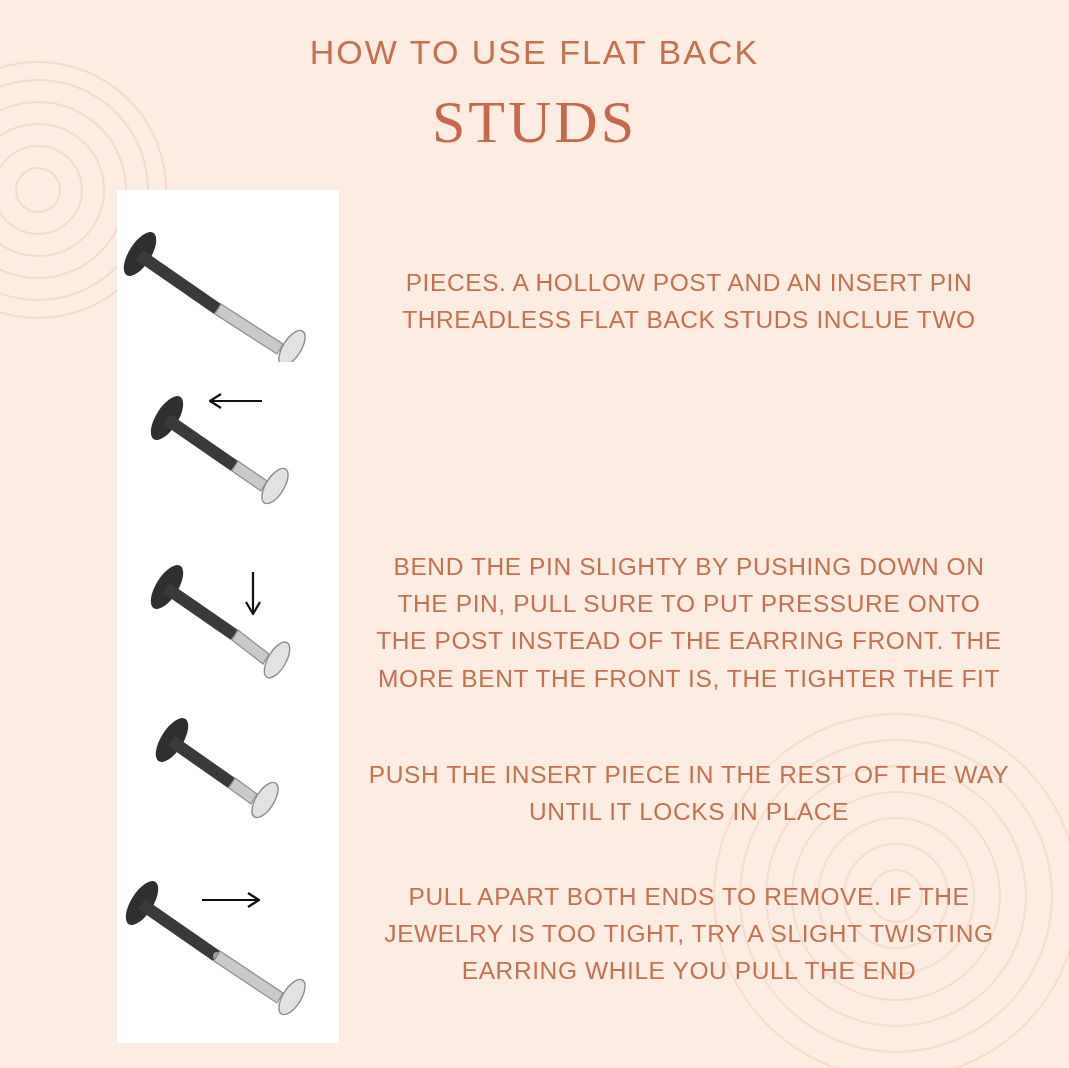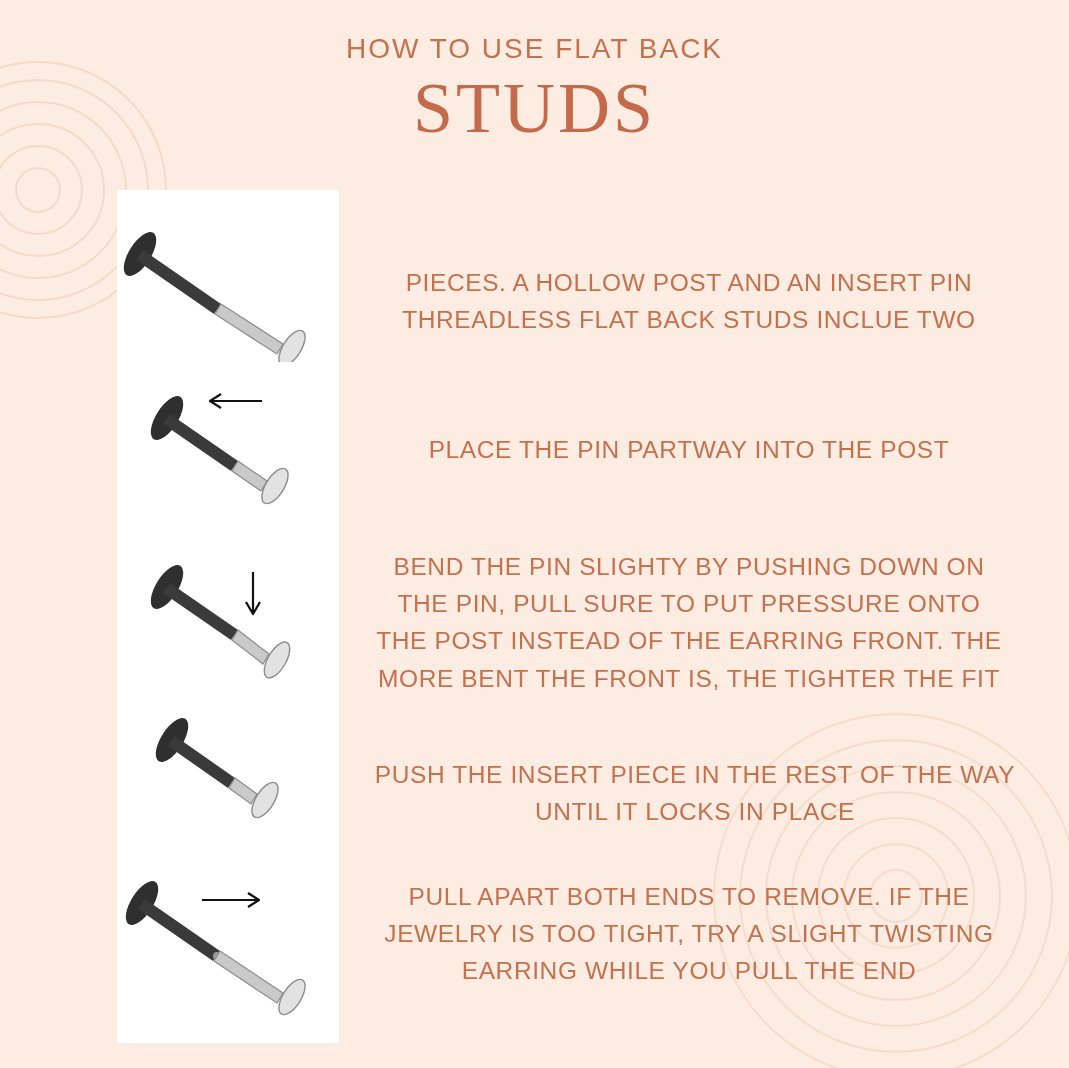--- a/index.html
+++ b/index.html
@@ -34,31 +34,31 @@
 
   
   .header {
     position: absolute;
     top: 34px;
     left: 0;
     width: 1069px;
     text-align: center;
   }
   .kicker {
-    font-size: 28px;
+    font-size: 34px;
     letter-spacing: 2.0px;
     color: #c4714f;
     font-weight: 400;
     line-height: 1.1;
     white-space: nowrap;
   }
   .bigtitle {
-    margin-top: 6px;
+    margin-top: 20px;
     font-family: "Liberation Serif", serif;
-    font-size: 72px;
+    font-size: 60px;
     letter-spacing: 3px;
     color: #c4694a;
     font-weight: 400;
     line-height: 1.05;
   }
 
   
   .panel {
     position: absolute;
     left: 117px;
@@ -196,32 +196,29 @@
 
   </div>
 
   <div class="steps">
 
     <div class="step" style="top:74px;">
       <p>PIECES. A HOLLOW POST AND AN INSERT PIN</p>
       <p>THREADLESS FLAT BACK STUDS INCLUE TWO</p>
     </div>
 
-    <div class="step" style="top:241px;">
-      <p>PLACE THE PIN PARTWAY INTO THE POST</p>
-    </div>
 
     <div class="step" style="top:358px;">
       <p>BEND THE PIN SLIGHTY BY PUSHING DOWN ON</p>
       <p>THE PIN, PULL SURE TO PUT PRESSURE ONTO</p>
       <p>THE POST INSTEAD OF THE EARRING FRONT. THE</p>
       <p>MORE BENT THE FRONT IS, THE TIGHTER THE FIT</p>
     </div>
 
-    <div class="step" style="top:566px;padding-left:6px;">
+    <div class="step" style="top:566px;">
       <p>PUSH THE INSERT PIECE IN THE REST OF THE WAY</p>
       <p>UNTIL IT LOCKS IN PLACE</p>
     </div>
 
     <div class="step" style="top:688px;">
       <p>PULL APART BOTH ENDS TO REMOVE. IF THE</p>
       <p>JEWELRY IS TOO TIGHT, TRY A SLIGHT TWISTING</p>
       <p>EARRING WHILE YOU PULL THE END</p>
     </div>
 

